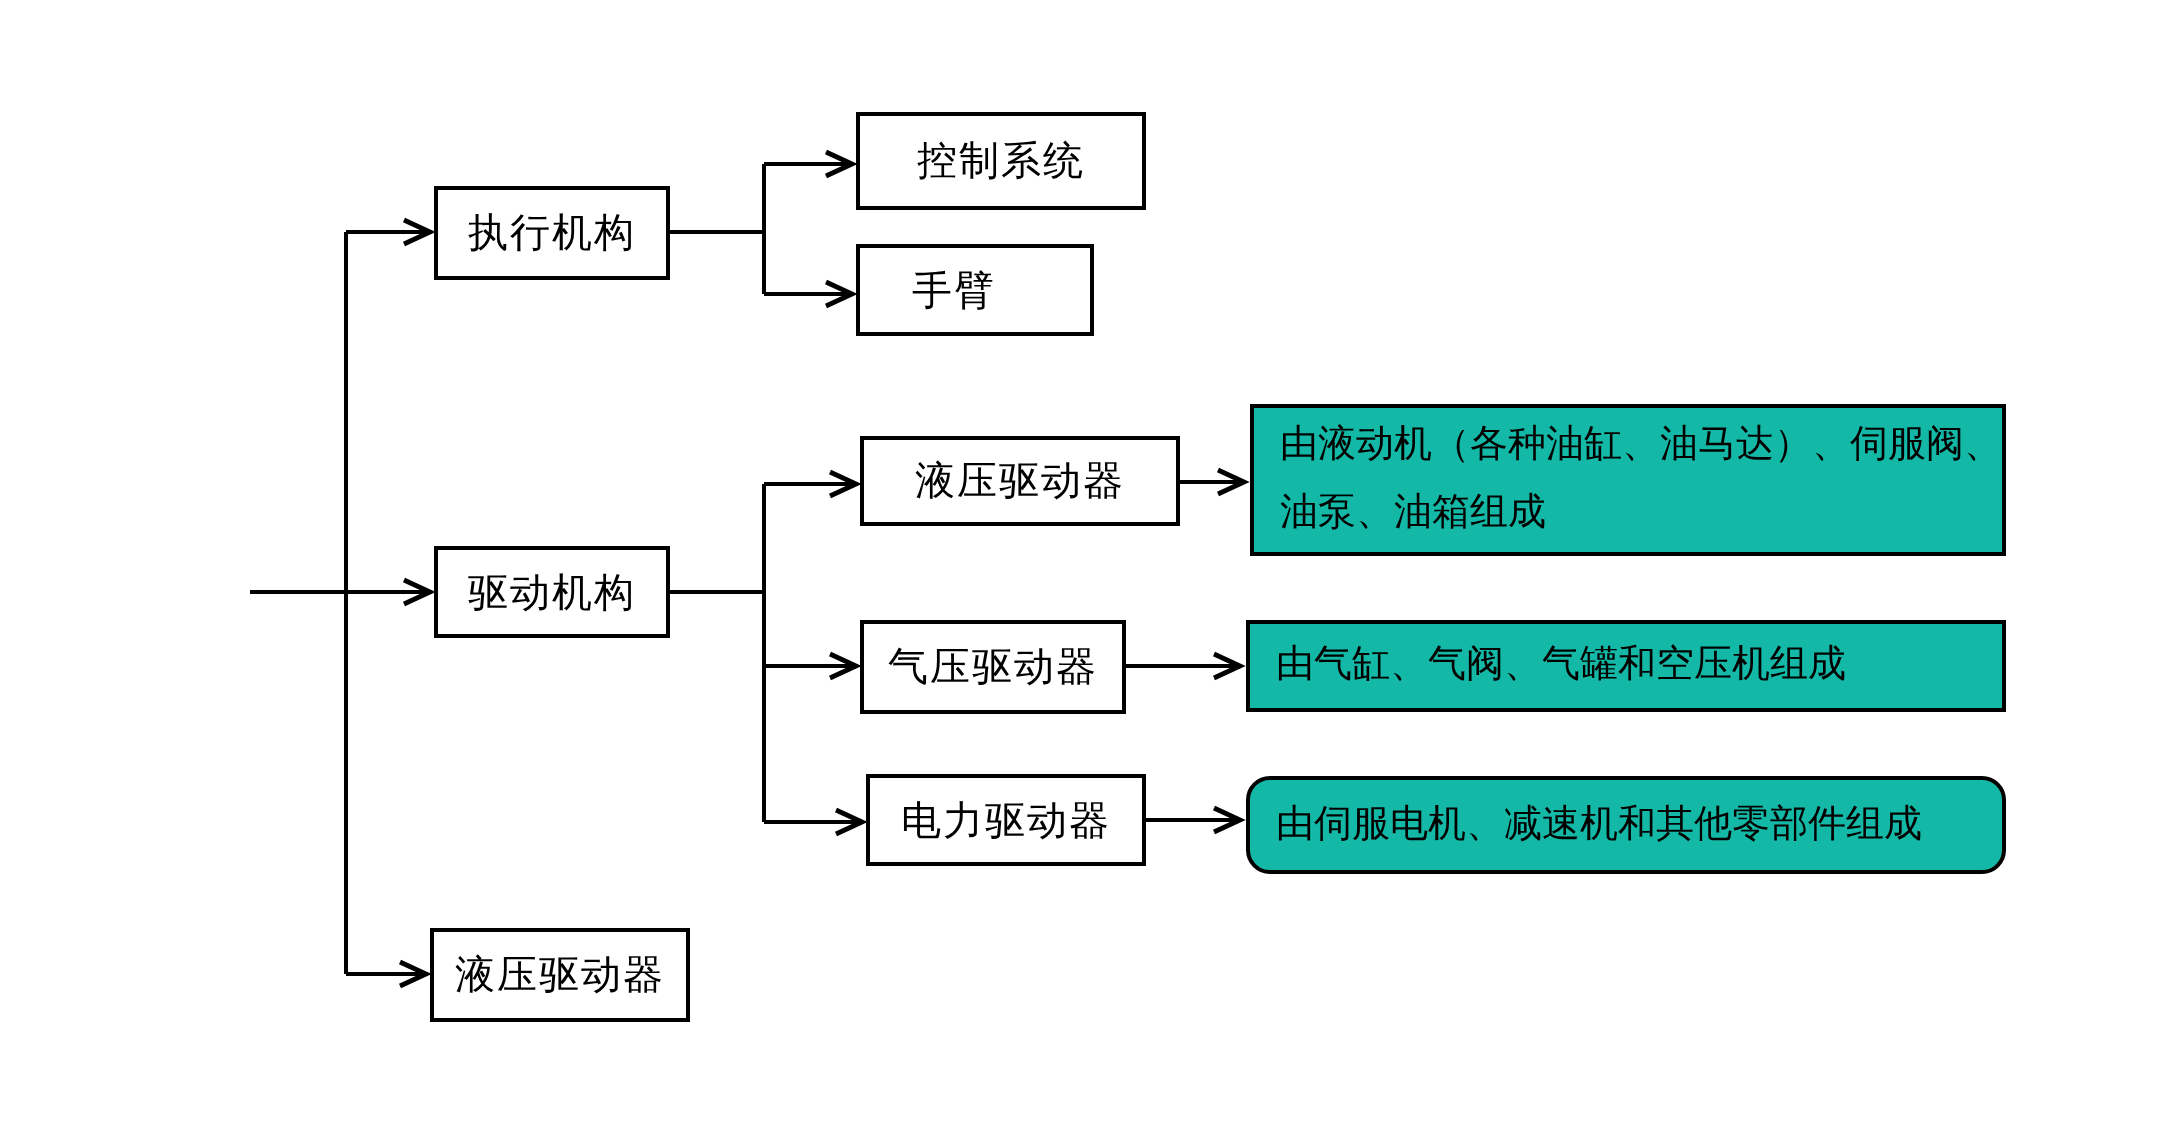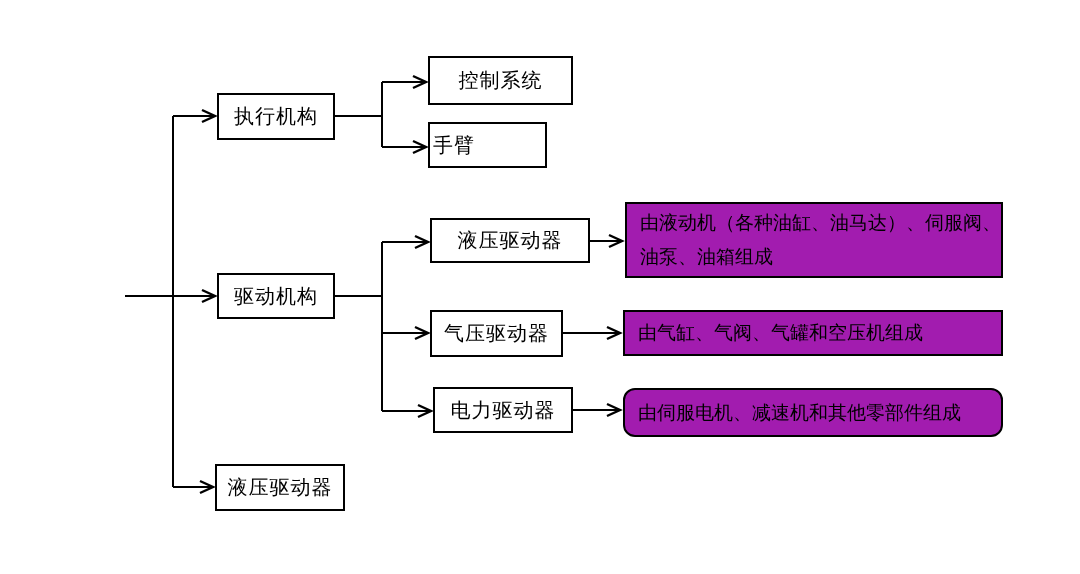--- a/index.html
+++ b/index.html
@@ -34,29 +34,29 @@
     font-size: 20px;
     letter-spacing: 1px;
     white-space: nowrap;
   }
   .node-root        { left: 27px;  top: 273px; width: 98px;  height: 45px; }
   .node-actuator    { left: 217px; top: 93px;  width: 118px; height: 47px; }
   .node-drive       { left: 217px; top: 273px; width: 118px; height: 46px; }
   .node-control     { left: 215px; top: 464px; width: 130px; height: 47px; }
   .node-end-effector{ left: 428px; top: 56px;  width: 145px; height: 49px; }
   .node-arm         { left: 428px; top: 122px; width: 119px; height: 46px;
-                      justify-content: flex-start; padding-left: 3px; }
+                      justify-content: flex-start; padding-left: 26px; }
   .node-hydraulic   { left: 430px; top: 218px; width: 160px; height: 45px; }
   .node-pneumatic   { left: 430px; top: 310px; width: 133px; height: 47px; }
   .node-electric    { left: 433px; top: 387px; width: 140px; height: 46px; }
   .desc {
     position: absolute;
     box-sizing: border-box;
     border: 2px solid #000000;
-    background: #a21caf;
+    background: #14b8a6;
     display: flex;
     align-items: center;
     font-size: 19px;
     line-height: 34px;
     letter-spacing: 0;
     padding: 0 0 0 13px;
     white-space: normal;
     word-break: normal;
   }
   .desc-hydraulic { left: 625px; top: 202px; width: 378px; height: 76px; }

